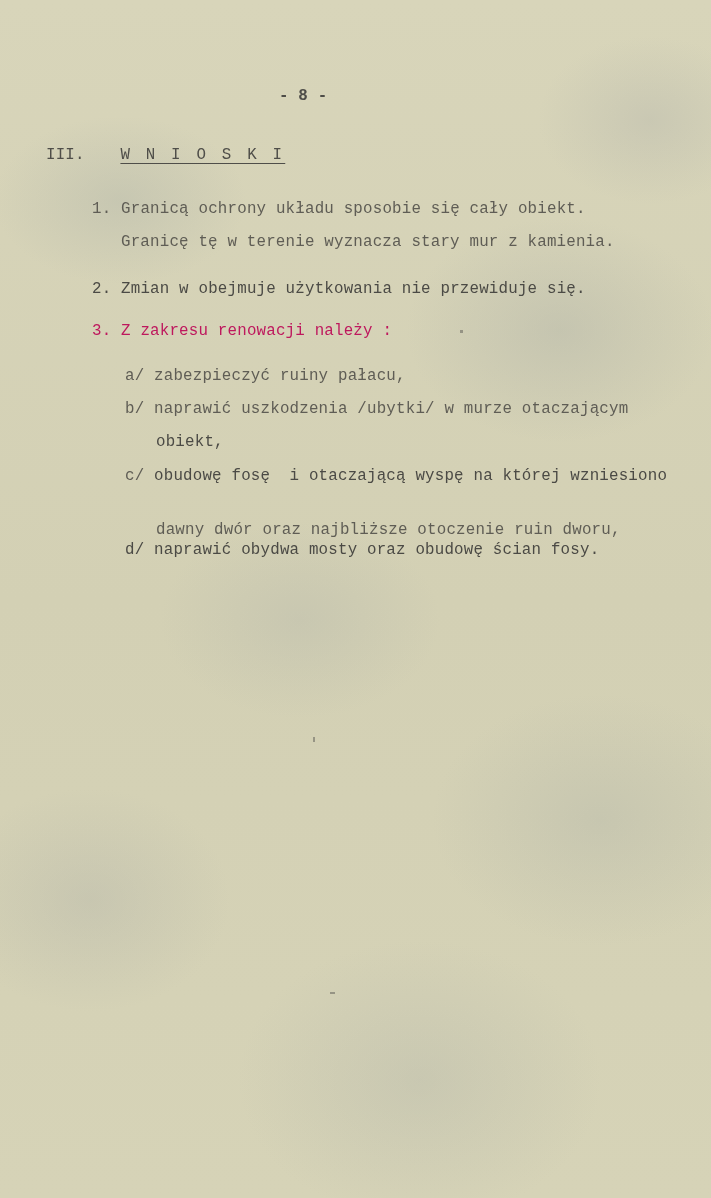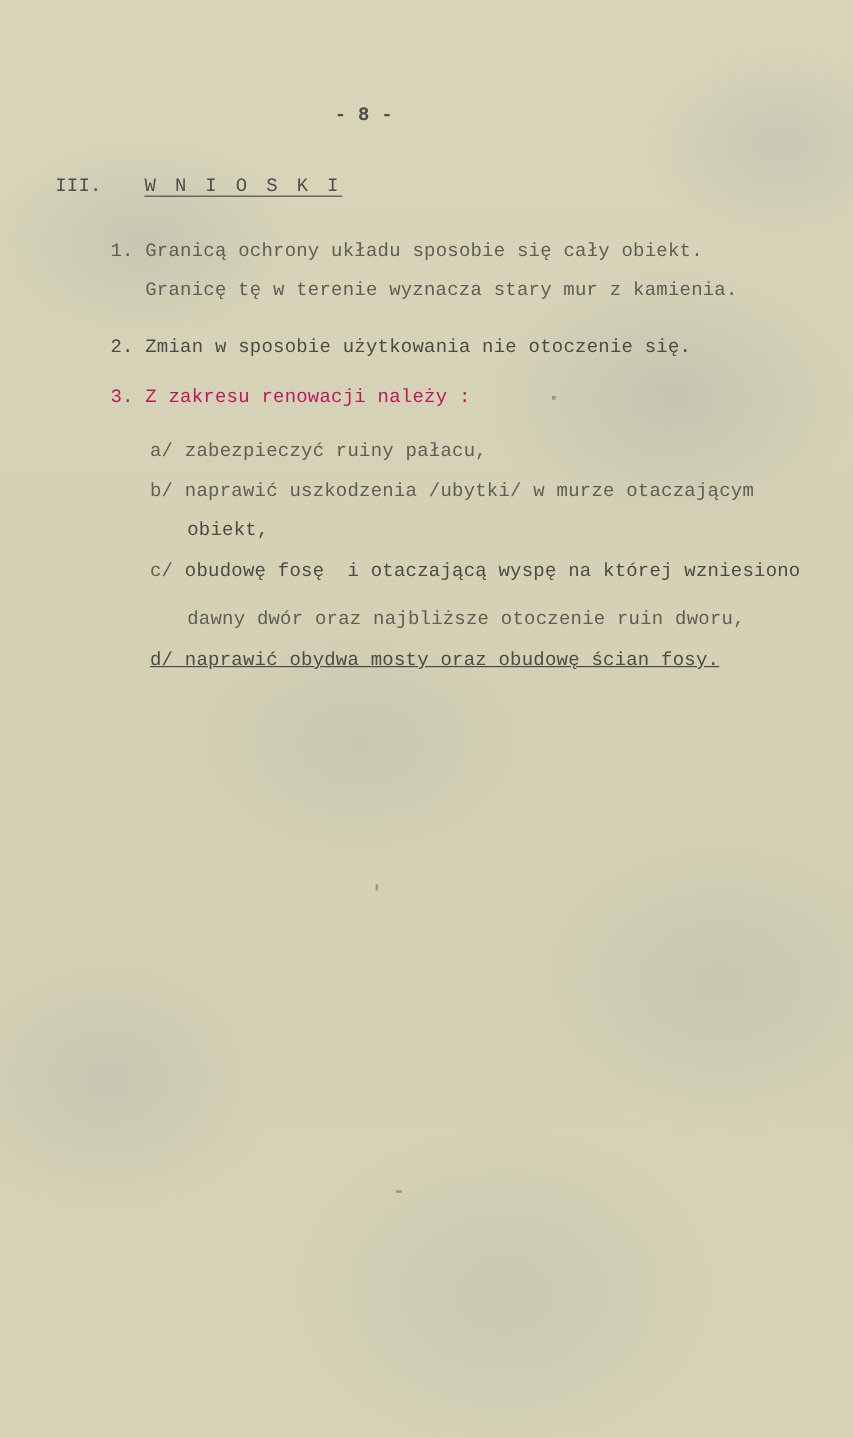--- a/index.html
+++ b/index.html
@@ -37,43 +37,43 @@
       margin-left: 26px;
     }
     .l1 { left: 92px; top: 199px; }
     .l1b { left: 121px; top: 232px; }
     .l2 { left: 92px; top: 279px; }
     .l3 { left: 92px; top: 321px; color: #be185d; }
     .la { left: 125px; top: 366px; }
     .lb { left: 125px; top: 399px; }
     .lb2 { left: 156px; top: 432px; text-align: center; }
     .lc { left: 125px; top: 466px; }
-    .lc2 { left: 156px; top: 506px; }
-    .ld { left: 125px; top: 540px; text-decoration: underline; }
+    .lc2 { left: 156px; top: 520px; }
+    .ld { left: 125px; top: 540px; }
     .dark { color: #4b4a45; }
     .speck {
       position: absolute;
       width: 5px; height: 2px;
       background: #6e6c64;
       opacity: 0.6;
     }
   </style>
 </head>
 <body>
 
 <div>
 
   <div class="line page-num">- 8 -</div>
 
   <div class="line section"><span>III.</span> <span class="title">W N I O S K I</span></div>
 
   <div class="line l1"><span>1.</span> <span>Granicą ochrony układu sposobie się cały obiekt.</span></div>
   <div class="line l1b">Granicę tę w terenie wyznacza stary mur z kamienia.</div>
 
-  <div class="line l2 dark"><span>2.</span> <span>Zmian w sposobie użytkowania nie otoczenie się.</span></div>
+  <div class="line l2 dark"><span>2.</span> <span>Zmian w obejmuje użytkowania nie przewiduje się.</span></div>
 
   <div class="line l3"><span>3.</span> <span>Z zakresu renowacji należy :</span></div>
 
   <div class="line la"><span>a/</span> <span>zabezpieczyć ruiny pałacu,</span></div>
 
   <div class="line lb"><span>b/</span> <span>naprawić uszkodzenia /ubytki/ w murze otaczającym</span></div>
   <div class="line lb2 dark">obiekt,</div>
 
   <div class="line lc"><span>c/</span> <span class="dark">obudowę fosę  i otaczającą wyspę na której wzniesiono</span></div>
   <div class="line lc2">dawny dwór oraz najbliższe otoczenie ruin dworu,</div>

